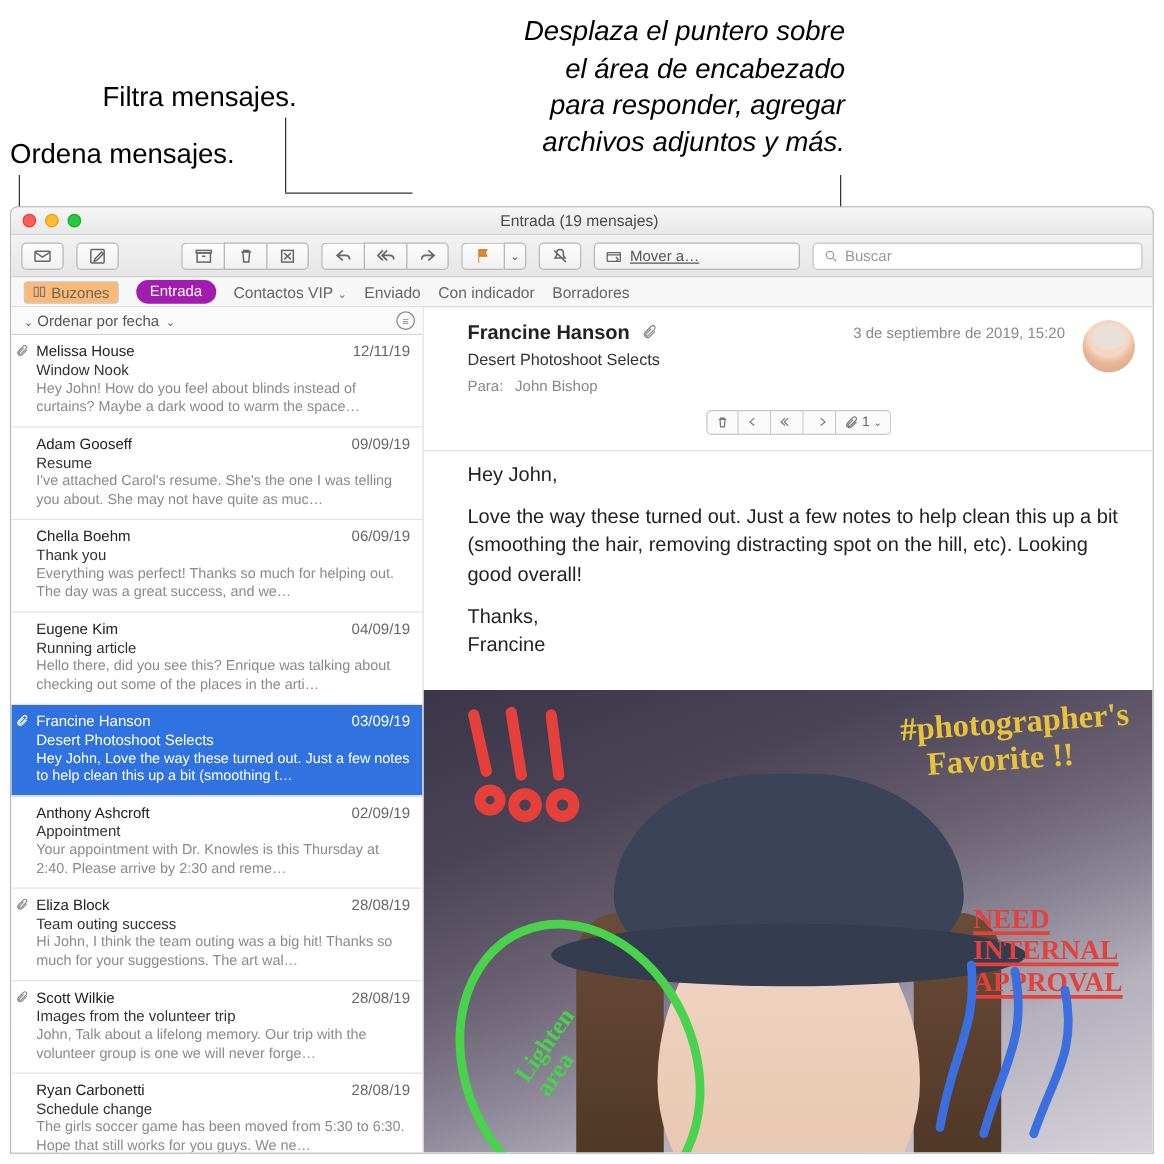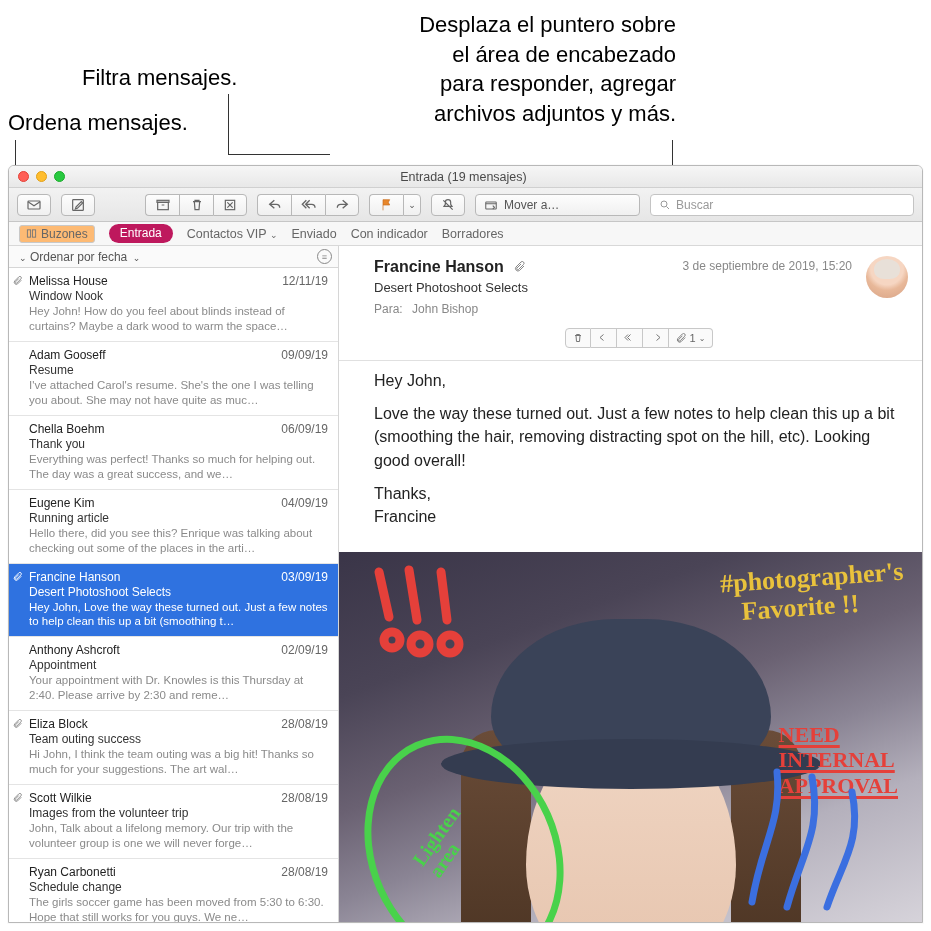--- a/index.html
+++ b/index.html
@@ -96,20 +96,21 @@
     width: 165px;
     background: linear-gradient(#fdfdfd,#f0f0f0);
     border: 1px solid #b8b8b8;
     border-radius: 4px;
     display: flex;
     align-items: center;
     padding: 0 8px;
     font-size: 12px;
     color: #555;
     gap: 6px;
+    text-decoration: underline;
   }
   .search {
     flex: 1;
     height: 22px;
     background: #fff;
     border: 1px solid #c4c4c4;
     border-radius: 4px;
     display: flex;
     align-items: center;
     padding: 0 8px;
@@ -122,21 +123,21 @@
     background: #f7f7f7;
     border-bottom: 1px solid #d8d8d8;
     display: flex;
     align-items: center;
     padding: 0 10px;
     gap: 14px;
     font-size: 12.5px;
   }
   .favbar .fbtxt { color: #666; }
   .favbar .pill {
-    background: #be185d;
+    background: #a21caf;
     color: #fff;
     padding: 2px 11px 3px;
     border-radius: 10px;
     font-size: 12px;
   }
   .favbar .fbtn {
     display: flex; align-items: center; gap:4px;
     border: 1px solid #c8c8c8;
     padding: 1px 6px;
     border-radius: 3px;
@@ -295,21 +296,21 @@
   .blue-sqig{
     position:absolute;right:30px;bottom:10px;width:160px;height:160px;
   }
 </style>
 </head>
 <body>
 
 <div class="callouts">
   <div class="callout" style="left:82px; top:63px;">Filtra mensajes.</div>
   <div class="callout" style="left:8px; top:108px;">Ordena mensajes.</div>
-  <div class="callout" style="right:255px; top:10px; white-space:pre;">Desplaza el puntero sobre
+  <div class="callout" style="right:255px; top:10px; white-space:pre;font-style:italic;">Desplaza el puntero sobre
 el área de encabezado
 para responder, agregar
 archivos adjuntos y más.</div>
   <div class="leader-line" style="left:228px; top:94px; width:1px; height:60px;"></div>
   <div class="leader-line" style="left:228px; top:154px; width:102px; height:1px;"></div>
   <div class="leader-line" style="left:15px; top:140px; width:1px; height:128px;"></div>
   <div class="leader-line" style="left:672px; top:140px; width:1px; height:284px;"></div>
 </div>
 
 <div class="window">

